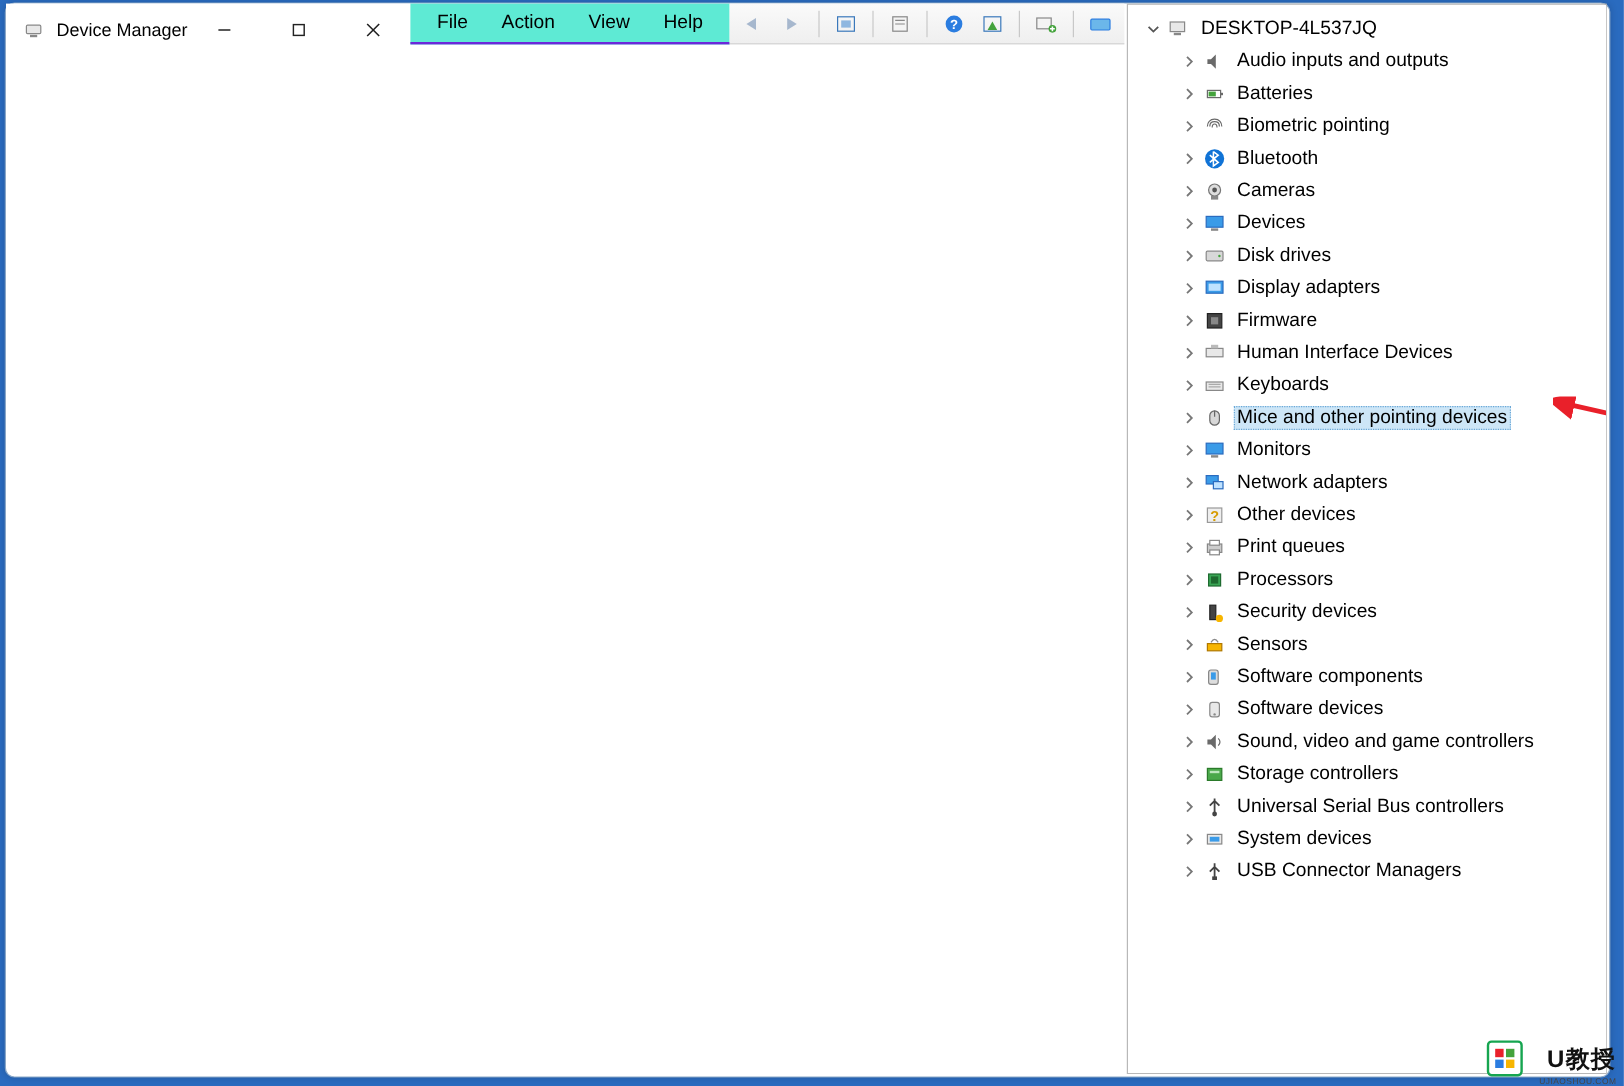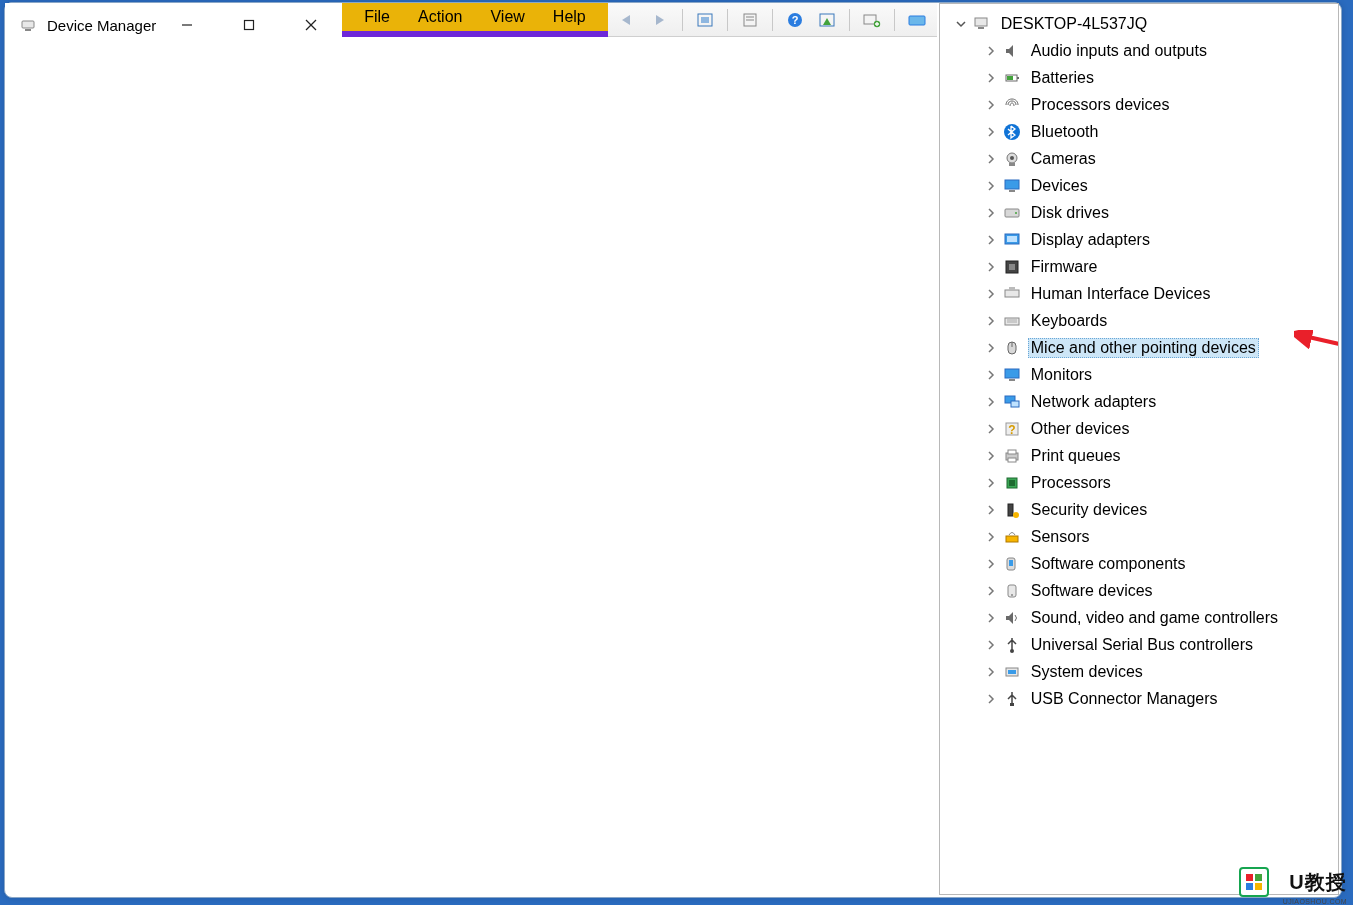--- a/index.html
+++ b/index.html
@@ -42,22 +42,22 @@
     width: 62px; height: 44px;
     display: flex; align-items: center; justify-content: center;
     color: #222;
   }
   
   .menubar {
     height: 34px;
     display: flex;
     align-items: center;
     padding: 0 8px;
-    background: #eab308;
-    border-bottom: 6px solid #6d28d9;
+    background: #5eead4;
+    border-bottom: 2px solid #6d28d9;
     font-size: 16px;
   }
   .menubar .menuitem {
     padding: 4px 14px;
     border-radius: 4px;
   }
   
   .toolbar {
     height: 34px;
     display: flex;
@@ -290,21 +290,21 @@
           <span class="chev">
             <svg width="10" height="10">
               <path d="M3 1 L7 5 L3 9" fill="none" stroke="#777" stroke-width="1.5"></path>
             </svg>
           </span>
           <span class="nodeicon">
             <svg width="18" height="18">
               <path d="M9 3 C5 3 3 6 3 9 M9 3 C13 3 15 6 15 9 M5 9 C5 6 7 5 9 5 C11 5 13 6 13 9 M7 10 C7 8 8 7 9 7 C10 7 11 8 11 10" fill="none" stroke="#6a6a6a" stroke-width="1"></path>
             </svg>
           </span>
-          <span class="label">Processors devices</span>
+          <span class="label">Biometric pointing</span>
         </div>
         <div class="treerow">
           <span class="indent1"></span>
           <span class="chev">
             <svg width="10" height="10">
               <path d="M3 1 L7 5 L3 9" fill="none" stroke="#777" stroke-width="1.5"></path>
             </svg>
           </span>
           <span class="nodeicon">
             <svg width="18" height="18">
@@ -579,20 +579,35 @@
               <path d="M3 1 L7 5 L3 9" fill="none" stroke="#777" stroke-width="1.5"></path>
             </svg>
           </span>
           <span class="nodeicon">
             <svg width="18" height="18">
               <path d="M3 7 H6 L10 3 V15 L6 11 H3 Z" fill="#6a6a6a"></path>
               <path d="M12 6 Q15 9 12 12" fill="none" stroke="#6a6a6a"></path>
             </svg>
           </span>
           <span class="label">Sound, video and game controllers</span>
+        </div>
+        <div class="treerow">
+          <span class="indent1"></span>
+          <span class="chev">
+            <svg width="10" height="10">
+              <path d="M3 1 L7 5 L3 9" fill="none" stroke="#777" stroke-width="1.5"></path>
+            </svg>
+          </span>
+          <span class="nodeicon">
+            <svg width="18" height="18">
+              <rect x="3" y="4" width="12" height="10" fill="#4aa84a" stroke="#2a7a2a"></rect>
+              <rect x="5" y="6" width="8" height="2" fill="#bde6bd"></rect>
+            </svg>
+          </span>
+          <span class="label">Storage controllers</span>
         </div>
         <div class="treerow">
           <span class="indent1"></span>
           <span class="chev">
             <svg width="10" height="10">
               <path d="M3 1 L7 5 L3 9" fill="none" stroke="#777" stroke-width="1.5"></path>
             </svg>
           </span>
           <span class="nodeicon">
             <svg width="18" height="18">

